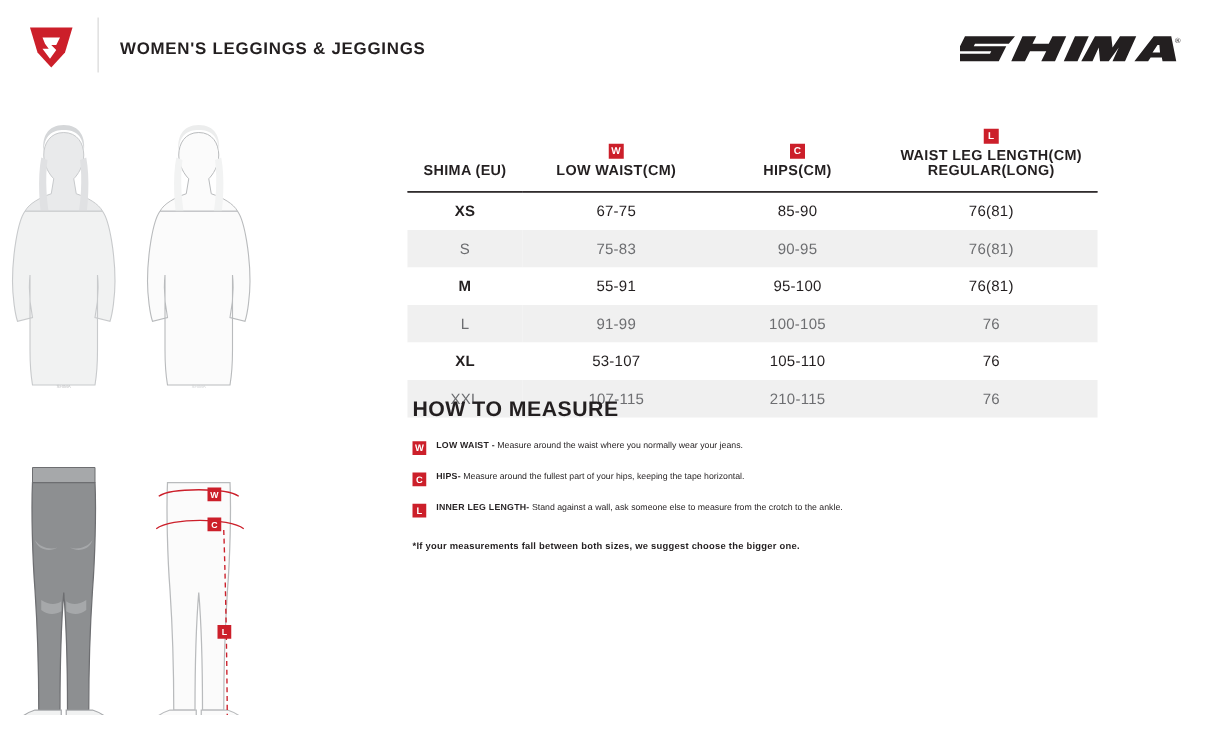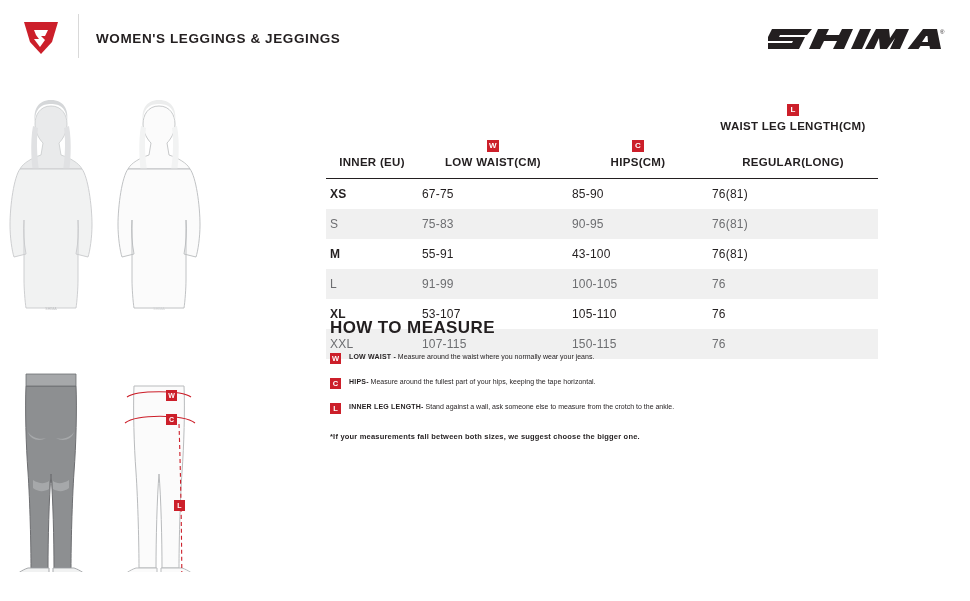--- a/index.html
+++ b/index.html
@@ -88,20 +88,21 @@
     font-weight: bold;
     letter-spacing: 0.3px;
     padding: 2px 4px 10px 4px;
     text-align: center;
     vertical-align: bottom;
     color: #231f20;
     border-bottom: 1px solid #231f20;
   }
   table.size-table td {
     font-size: 12px;
+    text-align: center;
     padding: 8px 4px;
     color: #231f20;
     letter-spacing: 0.2px;
   }
   tr.alt td {
     background: #f0f0f0;
     color: #6d6e71;
   }
   tr.plain td {
     background: #ffffff;
@@ -123,21 +124,21 @@
     height: 12px;
     line-height: 12px;
     background: #cc1f2a;
     color: #ffffff;
     font-size: 8px;
     font-weight: bold;
     text-align: center;
     margin-bottom: 4px;
   }
   .th-label { display: block; }
-  .th-sub { display: block; margin-top: 24px; }
+  .th-sub { display: block; }
 
   
   .howto {
     position: absolute;
     left: 330px;
     top: 318px;
     width: 560px;
   }
   .howto-title {
     font-size: 17px;
@@ -277,21 +278,21 @@
     <table class="size-table">
       <colgroup>
         <col class="col-size">
           <col class="col-waist">
           <col class="col-hips">
           <col class="col-inner">
       </colgroup>
       <thead>
         <tr>
           <th>
-            <span class="th-label">INNER (EU)</span>
+            <span class="th-label">SHIMA (EU)</span>
           </th>
           <th>
             <span class="marker">W</span>
             <span class="th-label">LOW WAIST(CM)</span>
           </th>
           <th>
             <span class="marker">C</span>
             <span class="th-label">HIPS(CM)</span>
           </th>
           <th>
@@ -310,39 +311,39 @@
         </tr>
         <tr class="alt">
           <td class="size-cell">S</td>
           <td>75-83</td>
           <td>90-95</td>
           <td>76(81)</td>
         </tr>
         <tr class="plain">
           <td class="size-cell">M</td>
           <td>55-91</td>
-          <td>43-100</td>
+          <td>95-100</td>
           <td>76(81)</td>
         </tr>
         <tr class="alt">
           <td class="size-cell">L</td>
           <td>91-99</td>
           <td>100-105</td>
           <td>76</td>
         </tr>
         <tr class="plain">
           <td class="size-cell">XL</td>
           <td>53-107</td>
           <td>105-110</td>
           <td>76</td>
         </tr>
         <tr class="alt">
           <td class="size-cell">XXL</td>
           <td>107-115</td>
-          <td>150-115</td>
+          <td>210-115</td>
           <td>76</td>
         </tr>
       </tbody>
     </table>
   </div>
 
   <div class="howto">
     <div class="howto-title">HOW TO MEASURE</div>
 
     <div class="howto-item">

